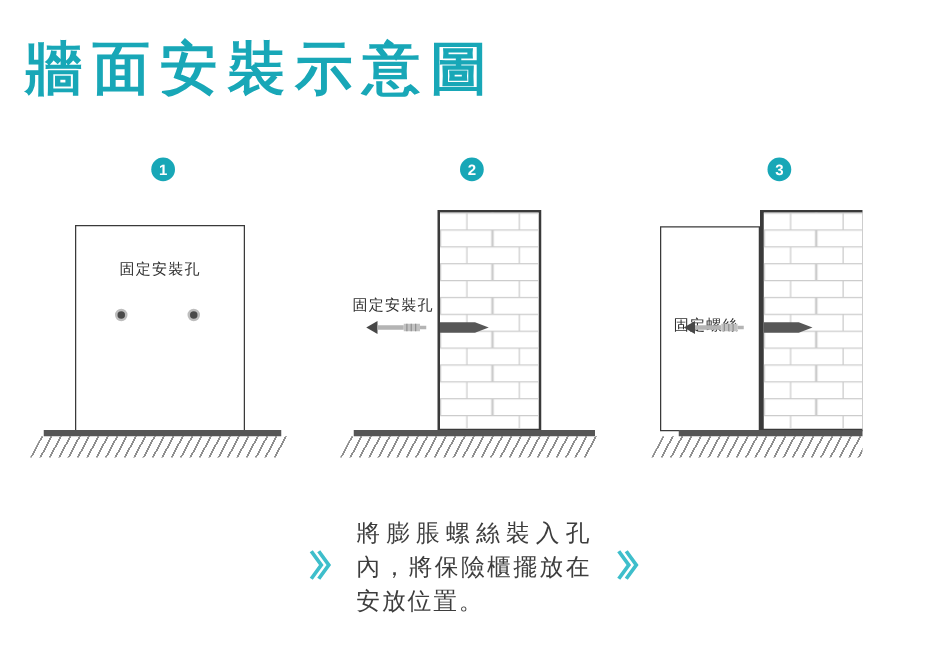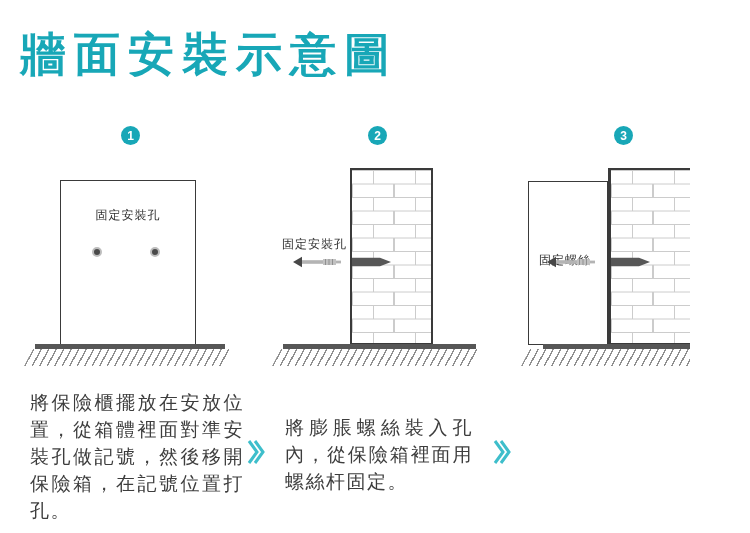--- a/index.html
+++ b/index.html
@@ -135,24 +135,23 @@
     <line class="thread-line" x1="37" y1="4" x2="37" y2="10"></line>
     <line class="thread-line" x1="40.5" y1="4" x2="40.5" y2="10"></line>
     <rect class="screw-shaft" x="44" y="5.6" width="5" height="2.8"></rect>
   </svg>
   <svg class="anchor anchor3" viewBox="0 0 40 10">
     <path class="anchor-body" d="M0,0.8 H28 L39,5 L28,9.2 H0 Z"></path>
   </svg>
   <div class="ground-bar bar3"></div>
   <div class="hatch hatch3"></div>
 
-  <p class="desc desc1">將保險櫃擺放在安放位置，從箱體裡面對準安裝孔做記號，然後移開保險箱，在記號位置打孔。</p>
   <svg class="chevron chev-a" viewBox="0 0 20 28">
     <polyline class="chev-line" points="3,3 11,14 3,25"></polyline>
     <polyline class="chev-line" points="9,3 17,14 9,25"></polyline>
   </svg>
-  <p class="desc desc2">將膨脹螺絲裝入孔內，從保險箱裡面用螺絲杆固定。</p>
+  <p class="desc desc2">將膨脹螺絲裝入孔內，將保險櫃擺放在安放位置。</p>
   <svg class="chevron chev-b" viewBox="0 0 20 28">
     <polyline class="chev-line" points="3,3 11,14 3,25"></polyline>
     <polyline class="chev-line" points="9,3 17,14 9,25"></polyline>
   </svg>
 
 </div>
 
 </body></html>

